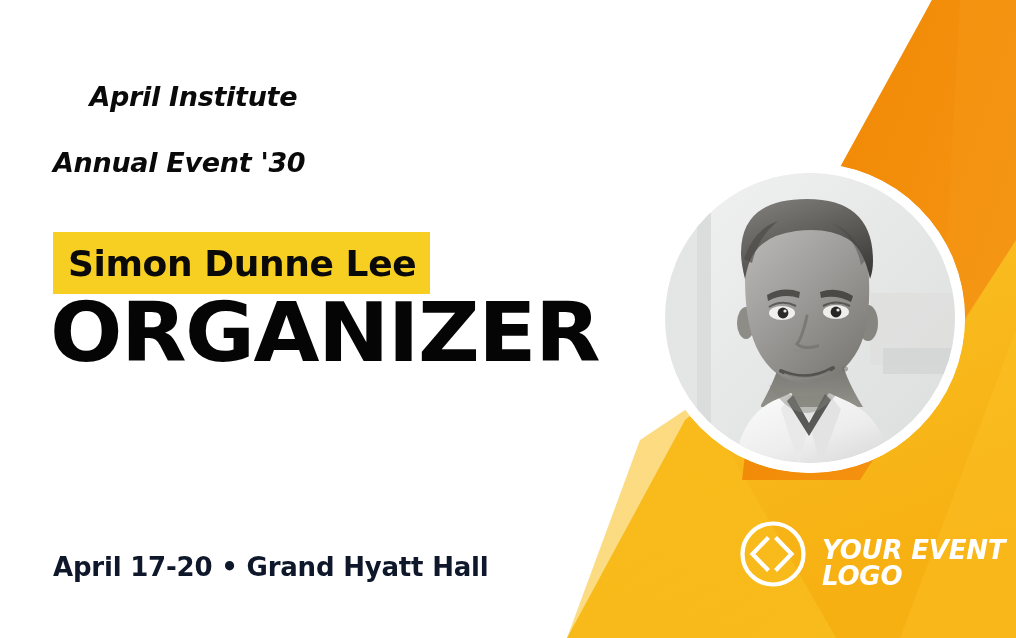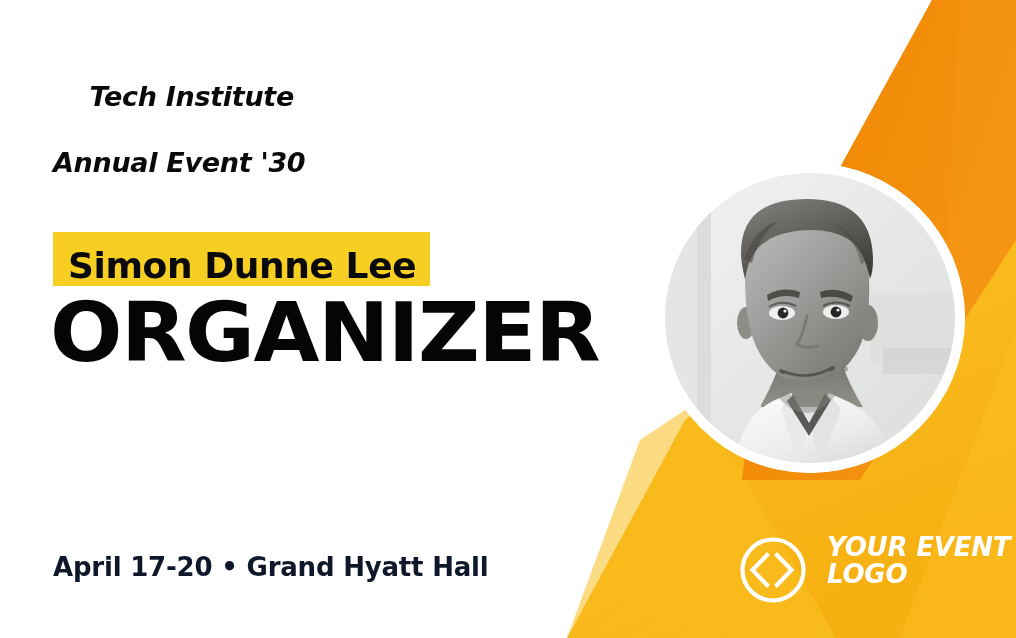--- a/index.html
+++ b/index.html
@@ -68,24 +68,24 @@
     color: #0a0a0a;
     z-index: 8;
     white-space: pre;
   }
   .event-title .line2 { display: block; }
 
   .name-banner {
     position: absolute;
     left: 53px;
     top: 232px;
-    height: 54px;
+    height: 62px;
     padding: 0 14px 0 15px;
     display: flex;
-    align-items: flex-end;
+    align-items: center;
     background: #f7cf22;
     z-index: 8;
   }
   .name-banner .name-text {
     font-size: 36px;
     font-weight: bold;
     letter-spacing: -0.4px;
     color: #0a0a0a;
     white-space: nowrap;
   }
@@ -114,24 +114,24 @@
     letter-spacing: -0.2px;
     color: #0f172a;
     z-index: 8;
     white-space: nowrap;
   }
 
   
   .logo-lockup {
     position: absolute;
     left: 737px;
-    top: 534px;
+    top: 518px;
     display: flex;
-    align-items: flex-start;
-    gap: 18px;
+    align-items: flex-end;
+    gap: 13px;
     z-index: 9;
   }
   .logo-mark { width: 72px; height: 72px; flex: 0 0 auto; }
   .logo-text {
     color: #ffffff;
     font-size: 26px;
     line-height: 1.02;
     font-weight: bold;
     font-style: italic;
     letter-spacing: -0.2px;
@@ -258,21 +258,21 @@
           <path d="M119 201 q25 9 46 -3" stroke="#9e9d97" stroke-width="2" fill="none" opacity="0.6"></path>
 
           <path d="M104 212 q38 24 76 -2 q-20 30 -38 30 q-20 0 -38 -28 z" fill="#85847e" opacity="0.45"></path>
           <ellipse cx="180" cy="196" rx="3" ry="2.4" fill="#6d6c67" opacity="0.55"></ellipse>
         </g>
       </svg>
     </div>
   </div>
 
   <div class="event-title">
-    <span>Tech Institute</span>
+    <span>April Institute</span>
     <span class="line2">Annual Event '30</span>
   </div>
 
   <div class="name-banner">
     <span class="name-text">Simon Dunne Lee</span>
   </div>
 
   <div class="role-title">ORGANIZER</div>
 
   <div class="event-meta">April 17-20 • Grand Hyatt Hall</div>

